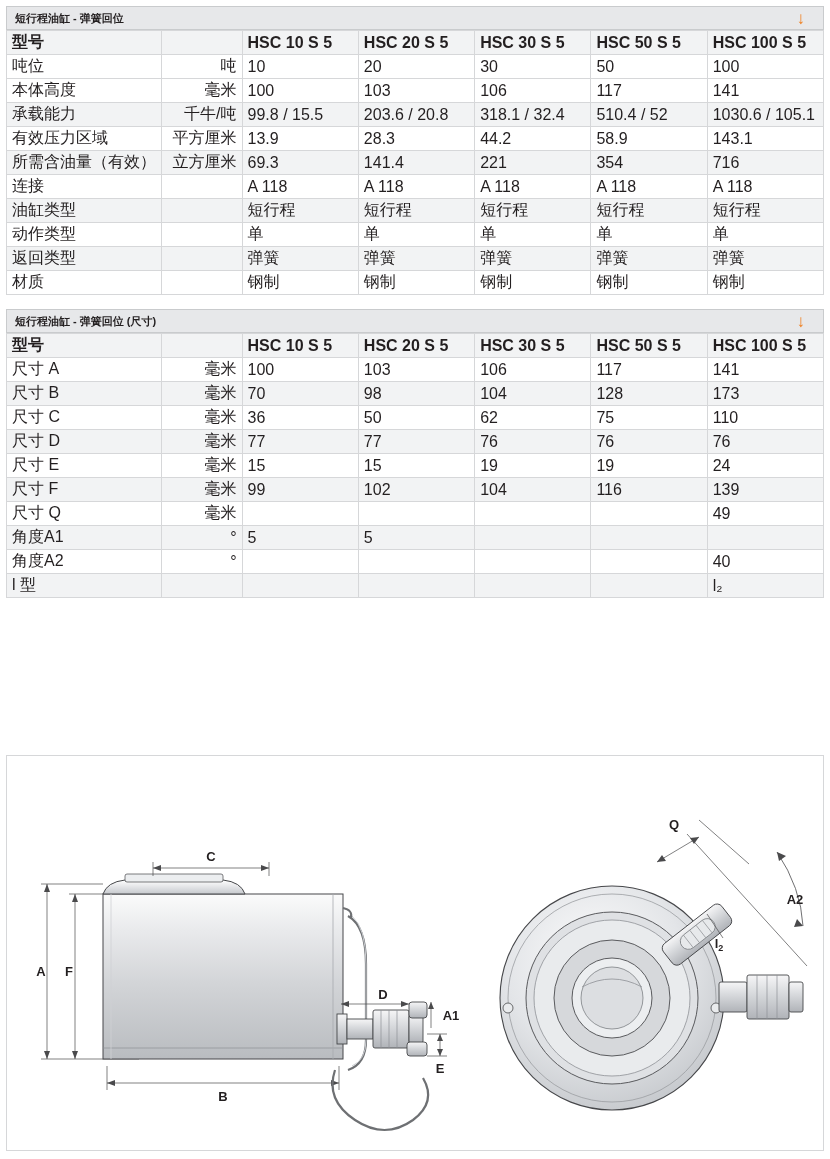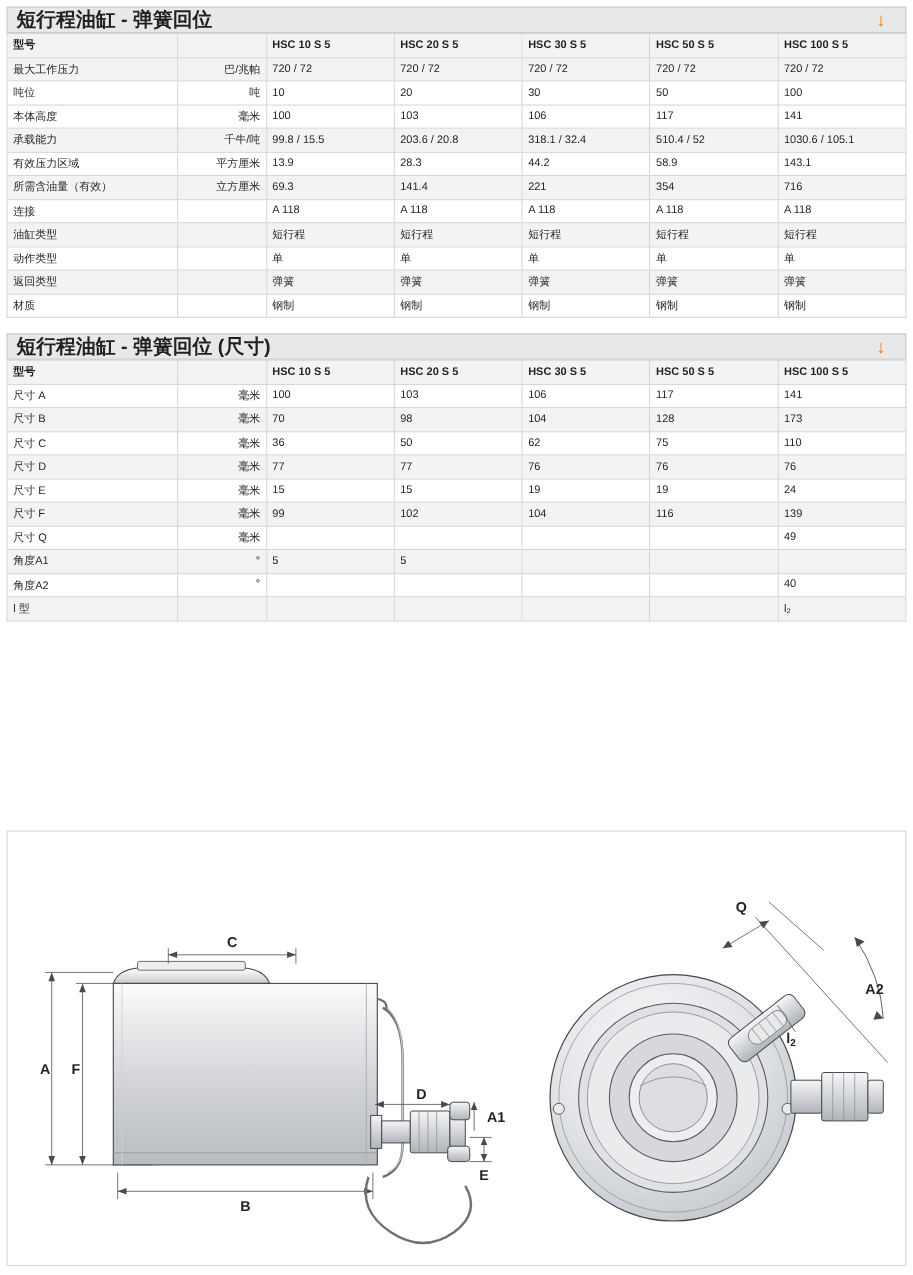--- a/index.html
+++ b/index.html
@@ -17,37 +17,37 @@
   .block-header {
     background: #e7e8ea;
     border: 1px solid #c9cbcd;
     height: 24px;
     display: flex;
     align-items: center;
     justify-content: space-between;
     padding: 0 8px 0 8px;
   }
   .block-title {
-    font-size: 18px;
+    font-size: 11px;
     font-weight: bold;
     color: #231f20;
     letter-spacing: 0px;
   }
   .arrow-icon {
     color: #ef7d1a;
     font-size: 17px;
     line-height: 17px;
     font-weight: bold;
     margin-right: 10px;
   }
   table.spec {
     width: 100%;
     border-collapse: collapse;
     table-layout: fixed;
-    font-size: 10px;
+    font-size: 16px;
   }
   table.spec td, table.spec th {
     border: 1px solid #d6d7d9;
     height: 21.5px;
     padding: 1px 5px;
     vertical-align: middle;
     font-weight: normal;
     text-align: left;
     overflow: hidden;
     white-space: nowrap;
@@ -96,29 +96,20 @@
         <tr class="row-head odd">
           <td>型号</td>
           <td class="c-unit"></td>
           <td>HSC 10 S 5</td>
           <td>HSC 20 S 5</td>
           <td>HSC 30 S 5</td>
           <td>HSC 50 S 5</td>
           <td>HSC 100 S 5</td>
         </tr>
 
-        <tr class="odd">
-          <td>最大工作压力</td>
-          <td class="c-unit">巴/兆帕</td>
-          <td>720 / 72</td>
-          <td>720 / 72</td>
-          <td>720 / 72</td>
-          <td>720 / 72</td>
-          <td>720 / 72</td>
-        </tr>
         <tr class="even">
           <td class="b">吨位</td>
           <td class="c-unit b">吨</td>
           <td>10</td>
           <td>20</td>
           <td>30</td>
           <td>50</td>
           <td>100</td>
         </tr>
         <tr class="even">

